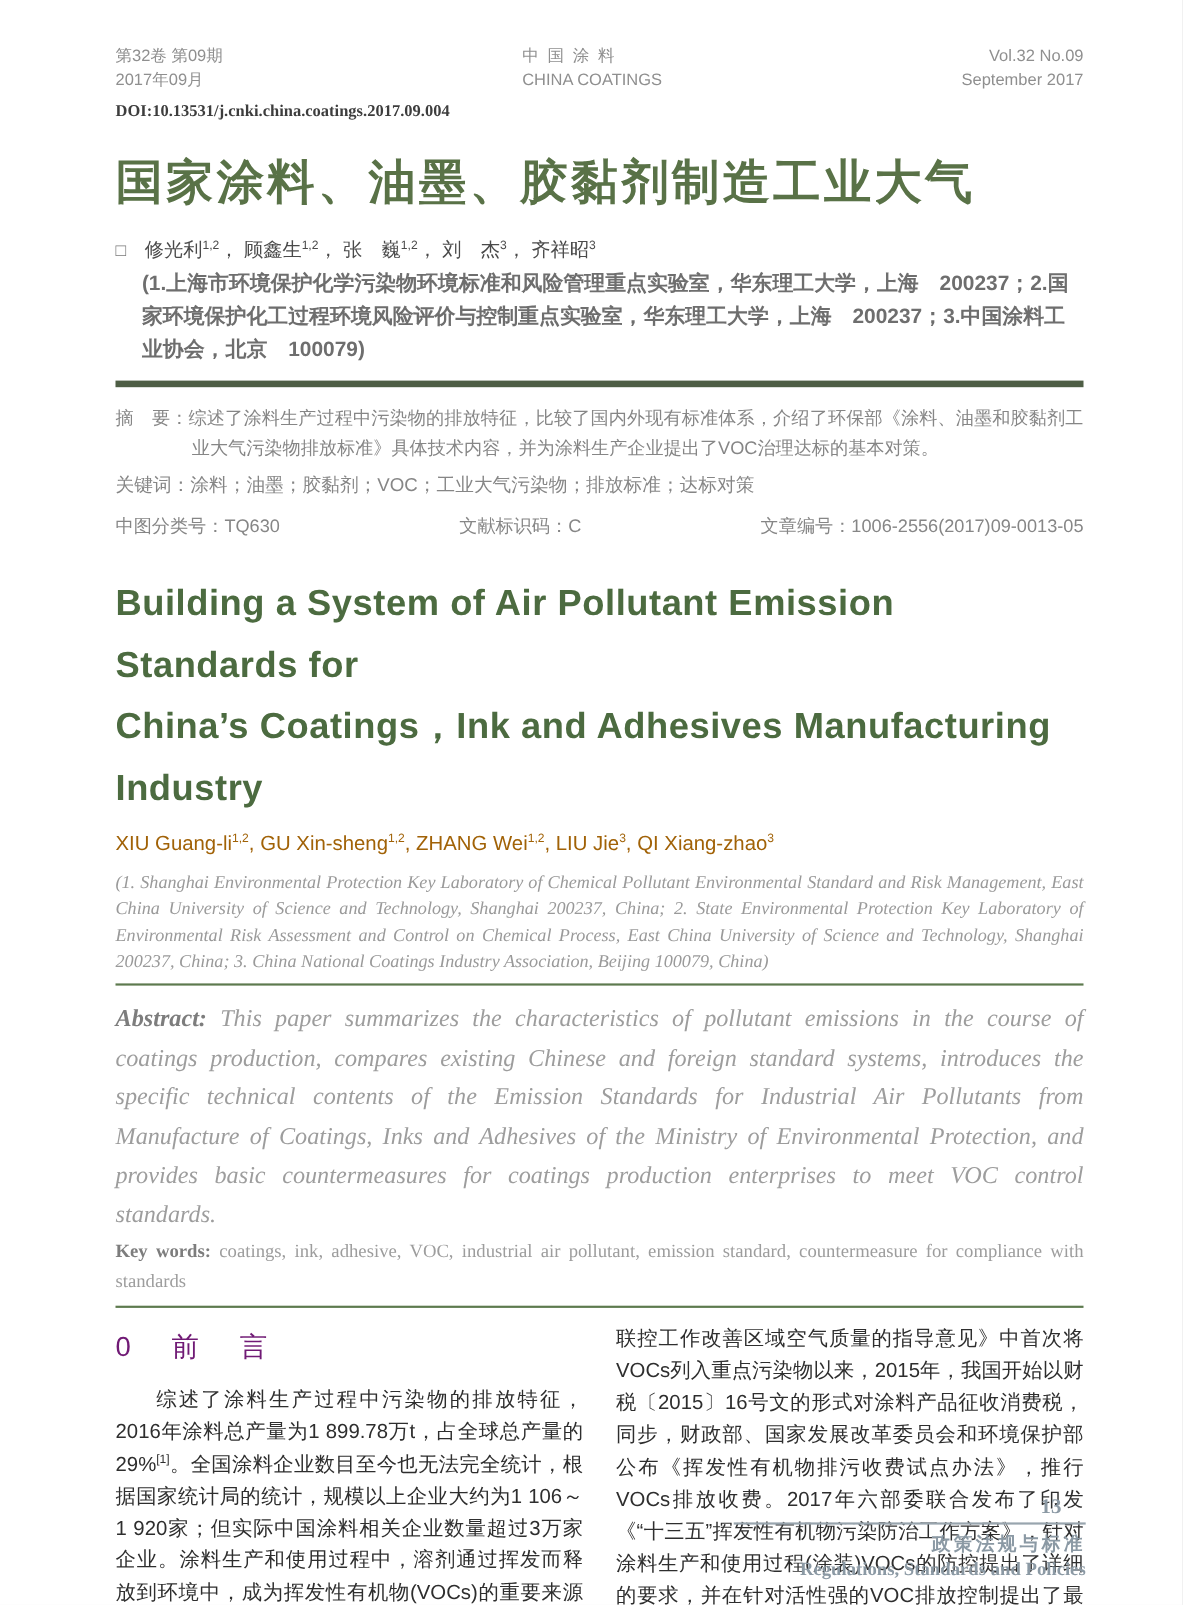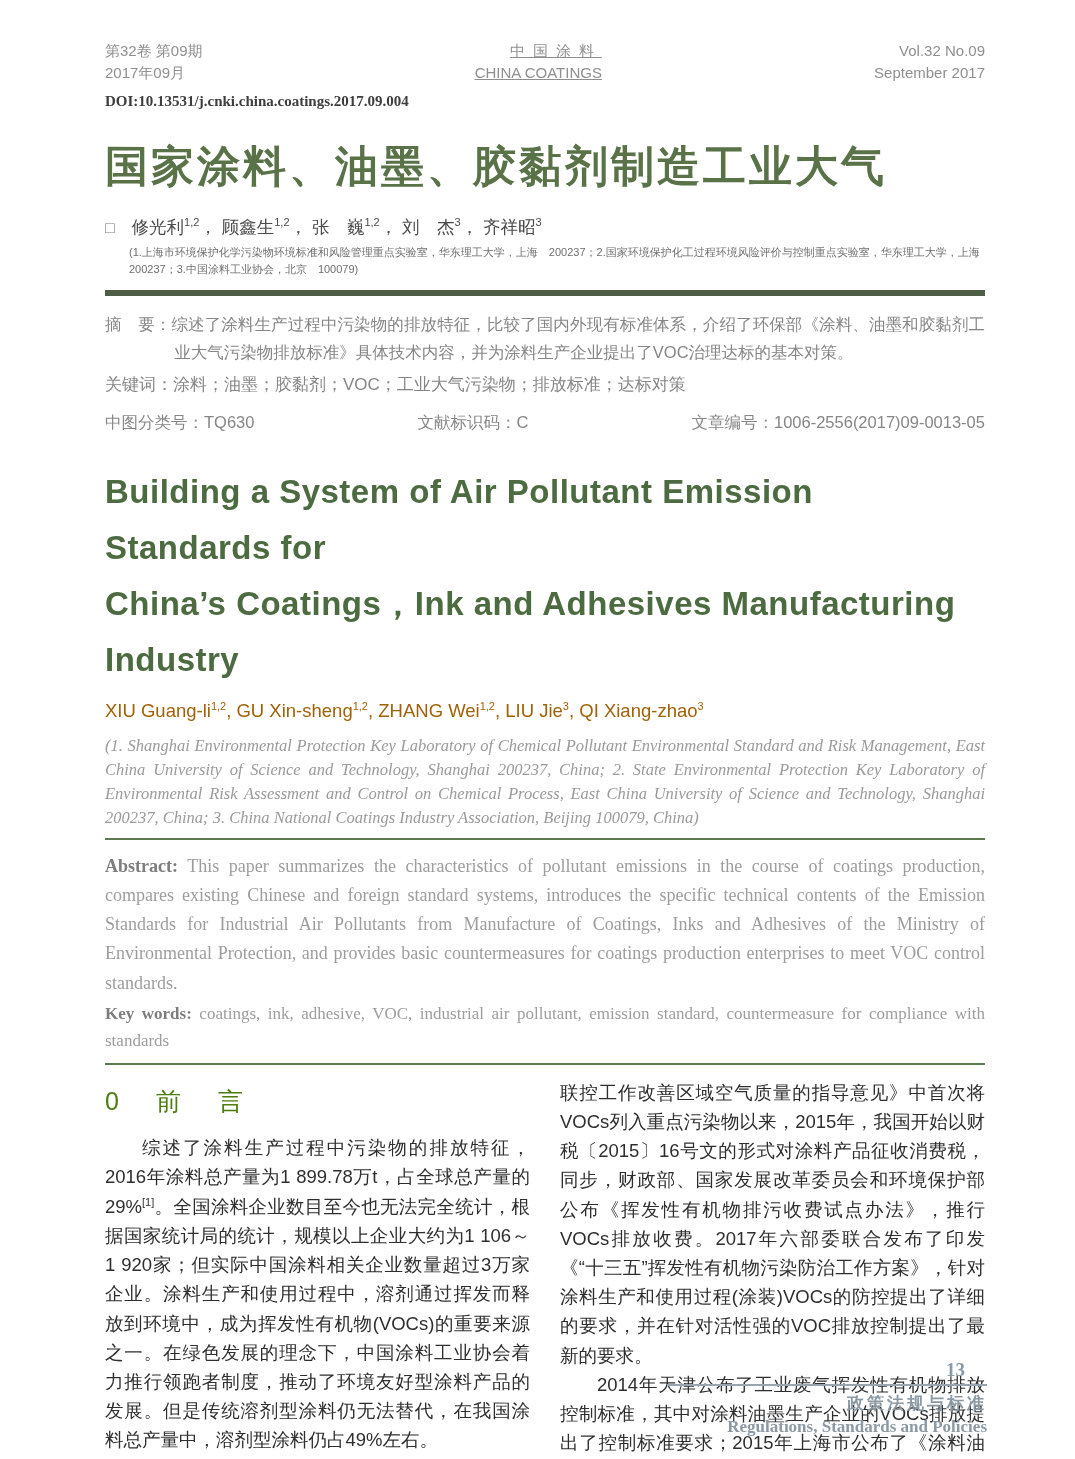--- a/index.html
+++ b/index.html
@@ -8,65 +8,65 @@
     position:relative; width:1075px; height:1459px; margin:0 auto;
     background:#ffffff; overflow:hidden;
     font-family:"Liberation Sans", sans-serif; color:#333;
   }
   .content { padding:40px 90px 0 105px; }
 
   
   .jheader { display:flex; justify-content:space-between; align-items:flex-start;
     font-size:15px; line-height:1.45; color:#8f8f8f; }
   .jh-left { text-align:left; }
-  .jh-center { text-align:right;text-decoration:underline; }
+  .jh-center { text-align:left; }
   .jh-center .cn { letter-spacing:8px; }
   .jh-right { text-align:right; }
   .doi { margin-top:9px; font-family:"Liberation Serif", serif; font-weight:700;
     font-size:15px; color:#3d3d3d; }
 
   
   .cn-title { margin-top:26px; color:#597247; font-weight:700; font-size:43px;
     line-height:1.42; letter-spacing:3px; }
 
   
   .authors-cn { margin-top:18px; font-size:17.5px; color:#4a4a4a; }
   .authors-cn .marker { color:#7a7a7a; margin-right:12px; font-size:16px; }
   sup { font-size:11px; vertical-align:super; line-height:0; }
 
-  .affil-cn { margin-top:5px; padding-left:24px; font-size:11px; color:#6e6e6e;
-    line-height:1.6; }
+  .affil-cn { margin-top:5px; padding-left:24px; font-size:19px; color:#6e6e6e;
+    line-height:1.6;font-weight:bold; }
 
   .green-bar { margin-top:11px; height:6px; background:#4e5e45; }
 
   .abstract-cn { margin-top:14px; font-size:16.5px; color:#868686; line-height:1.7;
     padding-left:4.2em; text-indent:-4.2em; text-align:justify; }
   .keywords-cn { margin-top:7px; font-size:17px; color:#868686; }
   .meta-row { margin-top:16px; display:flex; justify-content:space-between;
     font-size:16.5px; color:#868686; }
 
   
   .en-title { margin-top:30px; color:#4c6b40; font-weight:700; font-size:33px;
     line-height:1.7; letter-spacing:0.5px; }
   .authors-en { margin-top:12px; font-size:18.5px; color:#a16207; }
   .affil-en { margin-top:12px; font-family:"Liberation Serif", serif; font-style:italic;
     font-size:16.5px; color:#9a9a9a; line-height:1.45; text-align:justify; }
   .green-line { margin-top:8px; border:none; border-top:2px solid #5d7a4e; }
 
-  .abstract-en { margin-top:12px; font-family:"Liberation Serif", serif; font-size:18px;
-    color:#9d9d9d; line-height:1.62; text-align:justify; }
+  .abstract-en { margin-top:12px; font-family:"Liberation Serif", serif; font-size:22px;
+    color:#9d9d9d; line-height:1.62; text-align:justify;font-style:italic; }
   .abstract-en .lbl, .keywords-en .lbl { font-weight:700; color:#7d7d7d; }
   .keywords-en { margin-top:2px; font-family:"Liberation Serif", serif; font-size:17px;
     color:#9d9d9d; line-height:1.62; text-align:justify; }
 
   
   .columns { margin-top:13px; display:flex; gap:30px; height:398px; overflow:hidden; }
   .col { width:425px; font-size:18.5px; color:#2e2e2e; line-height:1.58;
     text-align:justify; }
-  .sec-head { color:#4d7c0f; font-size:25px; font-weight:500; letter-spacing:6px;
+  .sec-head { color:#701a75; font-size:25px; font-weight:500; letter-spacing:6px;
     margin:4px 0 12px 0; }
   .col p { margin:0; }
   .col p.ind { text-indent:2em; }
   .refsup { font-size:11px; vertical-align:super; }
 
   
   .footer-right { position:absolute; right:88px; bottom:22px; width:320px;
     text-align:right; color:#8b99a4; }
   .page-num { font-family:"Liberation Serif", serif; font-size:19px; font-weight:700;
     padding-right:22px; padding-bottom:3px; border-bottom:2px solid #98a5ae; }

